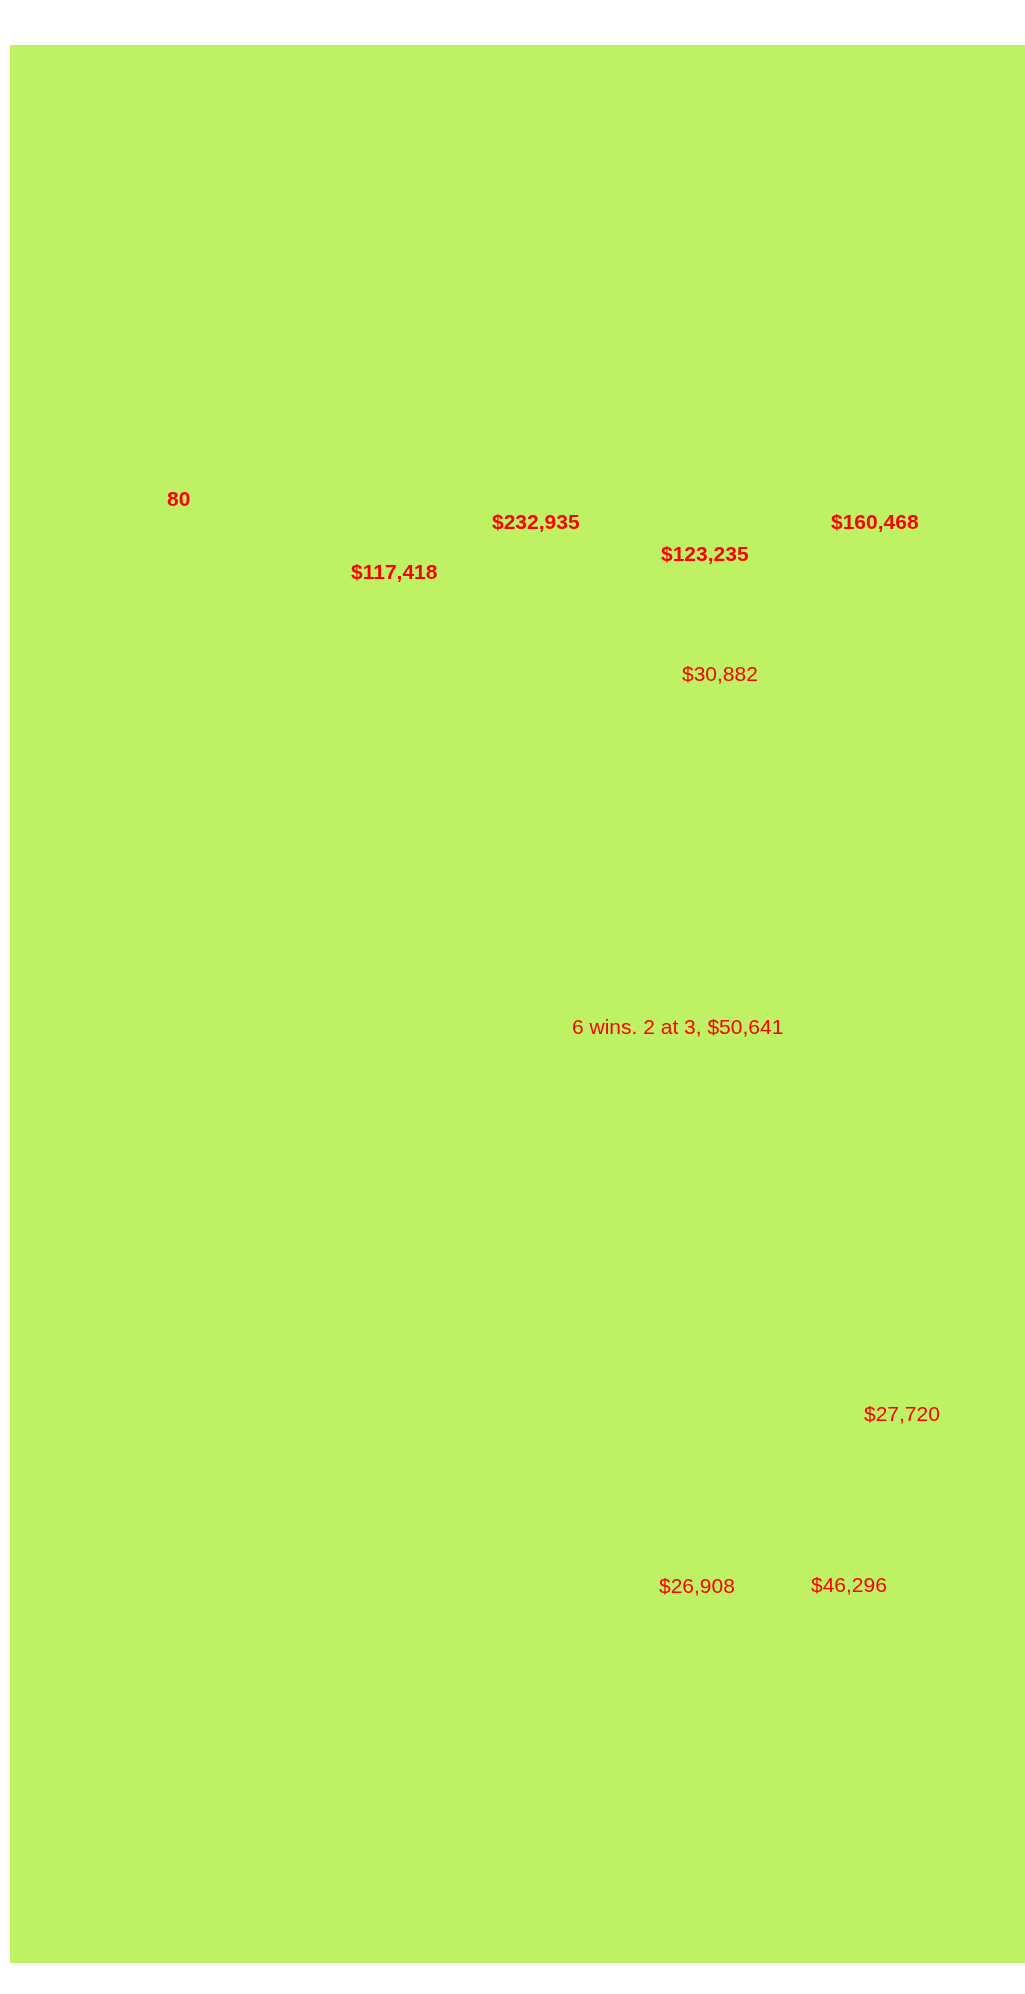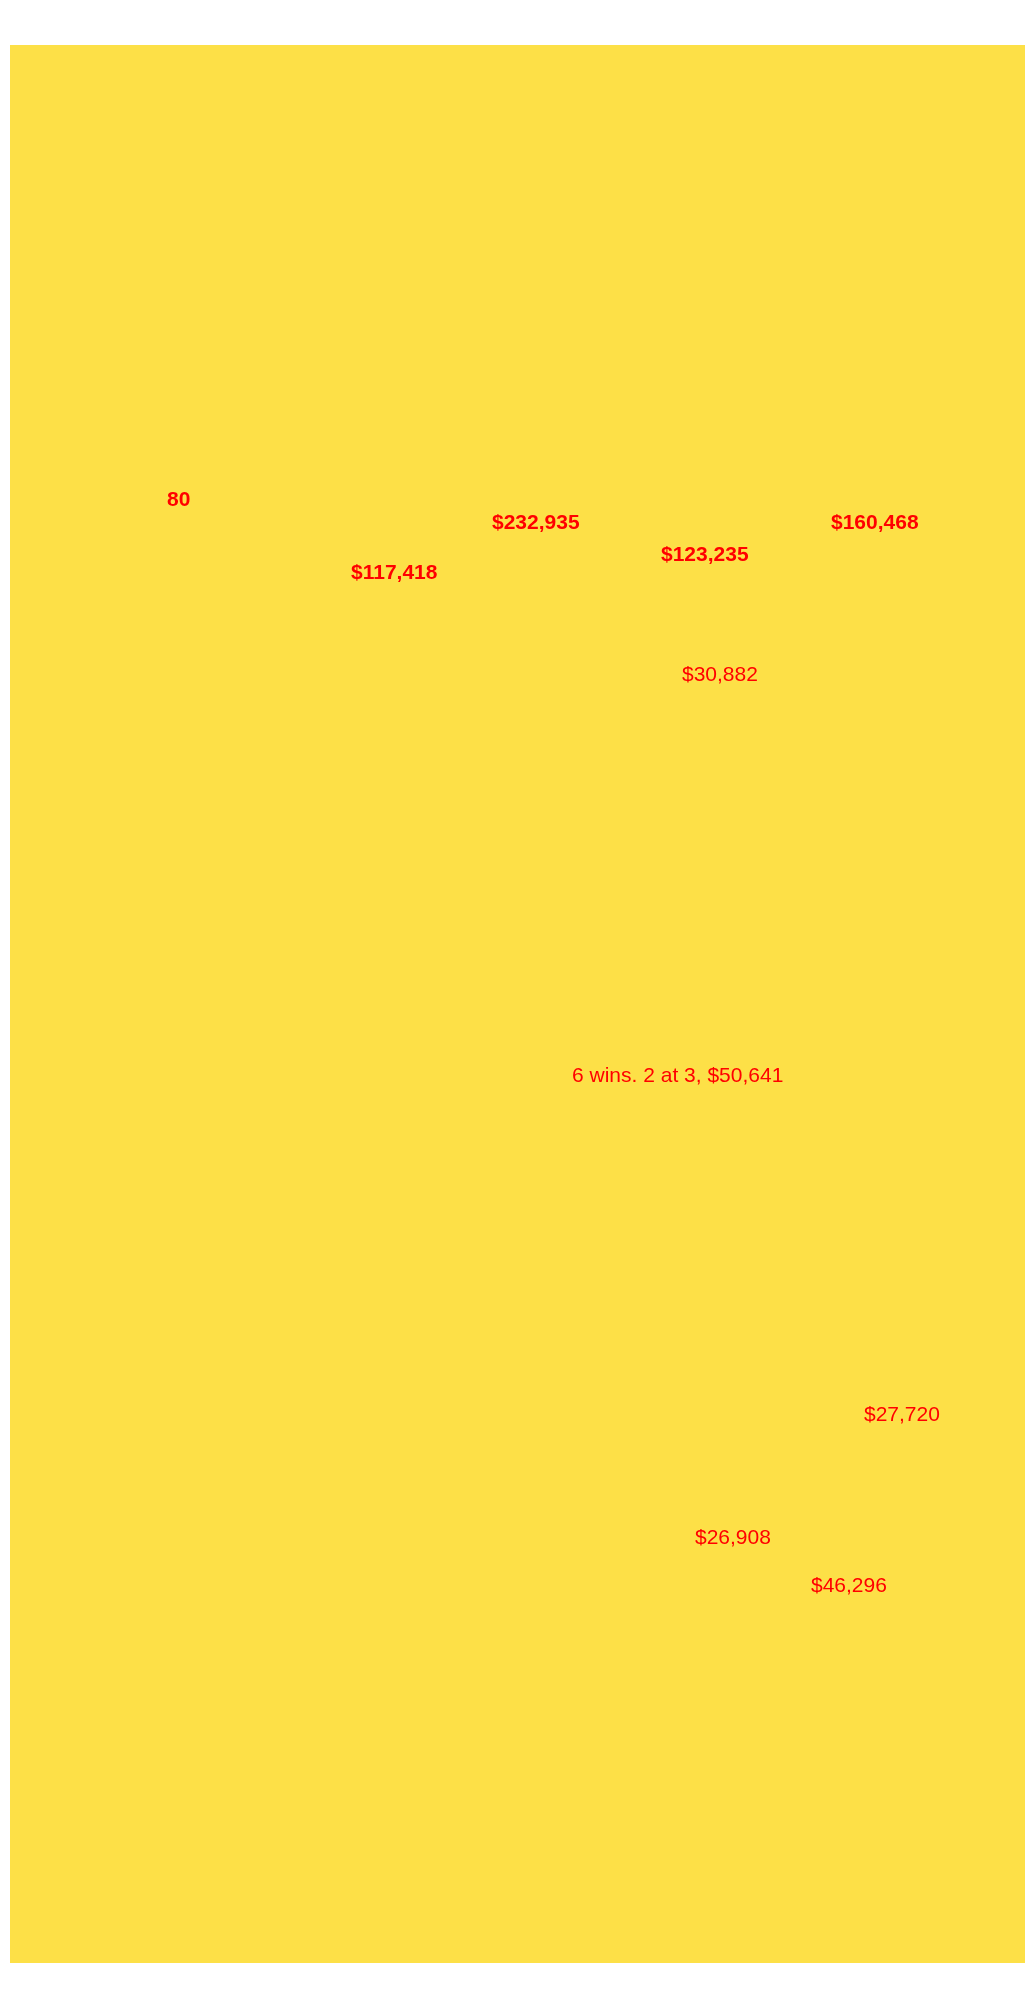--- a/index.html
+++ b/index.html
@@ -14,42 +14,42 @@
     height: 1994px;
     background: #ffffff;
     overflow: hidden;
   }
   .canvas {
     position: absolute;
     left: 10px;
     top: 45px;
     width: 1015px;
     height: 1918px;
-    background: #fde047;
+    background: #bef264;
   }
   .annotation {
     position: absolute;
     color: #ff0000;
     font-size: 21px;
     line-height: 21px;
     white-space: nowrap;
     font-family: "Liberation Sans", sans-serif;
   }
   .annotation.bold { font-weight: bold; }
 
   
   .a-count     { left: 157px; top: 443px; }
   .a-232935    { left: 482px; top: 466px; }
   .a-160468    { left: 821px; top: 466px; }
   .a-123235    { left: 651px; top: 498px; }
   .a-117418    { left: 341px; top: 516px; }
   .a-30882     { left: 672px; top: 618px; }
-  .a-wins-note { left: 562px; top: 971px; margin-top: 48px; }
+  .a-wins-note { left: 562px; top: 971px; }
   .a-16460     { left: 854px; top: 1358px; }
-  .a-26908     { left: 649px; top: 1481px; margin-left: 36px; }
+  .a-26908     { left: 649px; top: 1530px; }
   .a-46296     { left: 801px; top: 1529px; }
 </style>
 </head>
 <body>
 
 <div class="page">
 
   <div class="canvas">
 
     <span class="annotation bold a-count">80</span>

